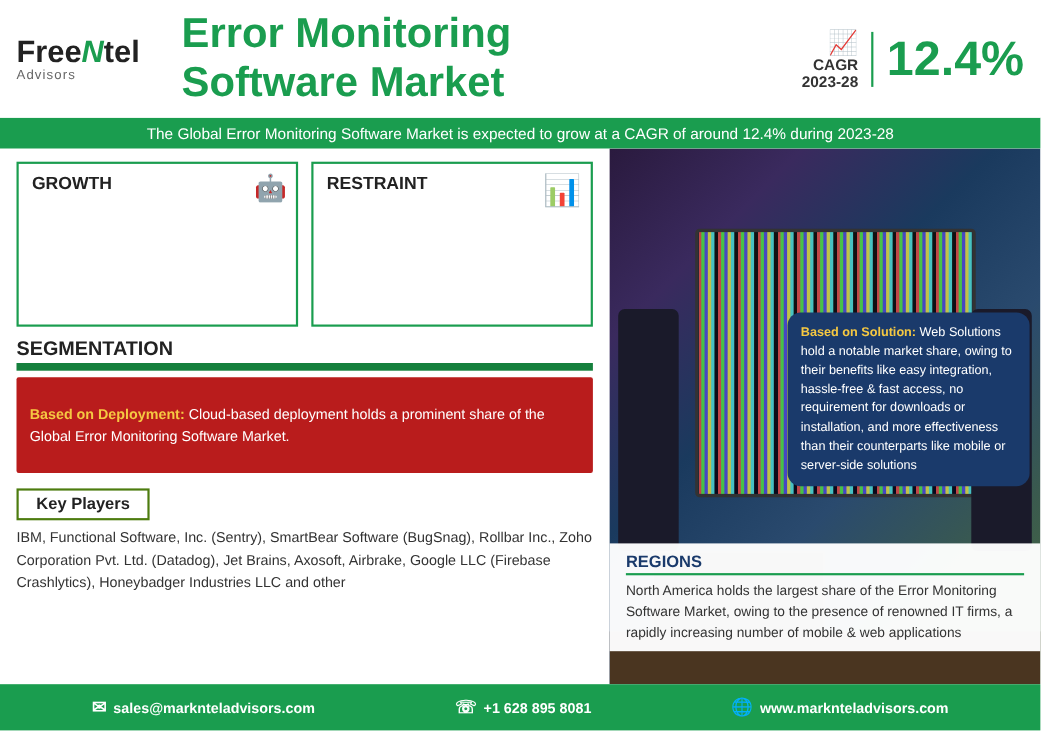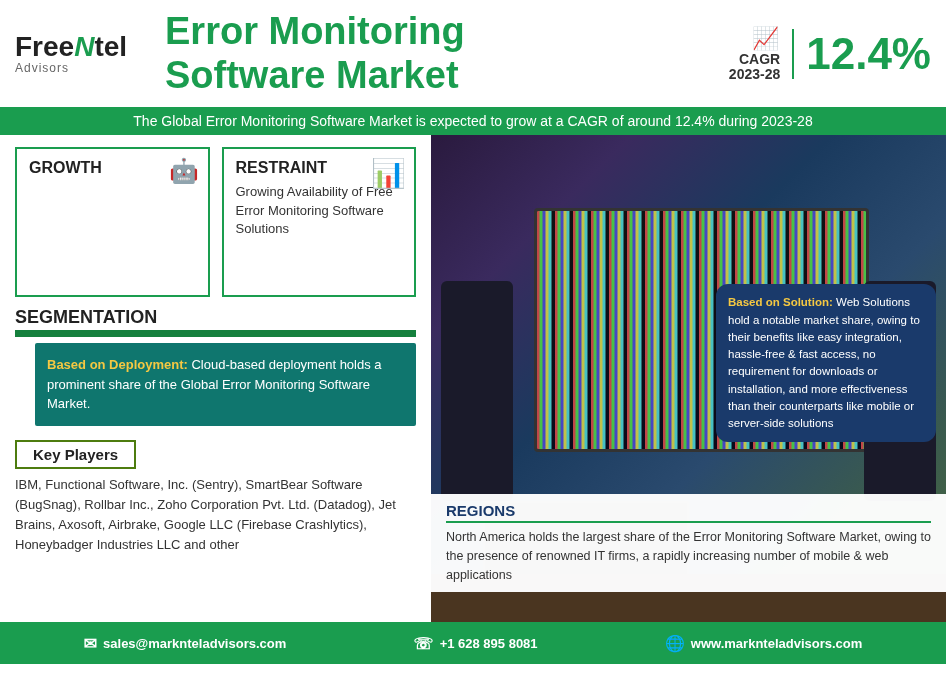--- a/index.html
+++ b/index.html
@@ -98,21 +98,21 @@
     }
 
     
     .main-content {
       display: flex;
       height: calc(674px - 110px - 35px - 42px);
     }
 
     
     .left-panel {
-      width: 431px;
+      width: 554px;
       padding: 12px 15px;
       display: flex;
       flex-direction: column;
       gap: 10px;
     }
 
     
     .cards-row {
       display: flex;
       gap: 12px;
@@ -150,27 +150,26 @@
       font-size: 18px;
       font-weight: 900;
       color: #222;
       text-transform: uppercase;
       border-bottom: 7px solid #15803d;
       padding-bottom: 2px;
       margin-bottom: 6px;
     }
 
     .seg-box {
-      background: #0f766e;
+      background: #b91c1c;
       color: #fff;
-      padding: 12px 12px;
+      padding: 24px 12px;
       font-size: 13px;
       line-height: 1.5;
       border-radius: 2px;
-      margin-left: 20px;
     }
     .seg-box strong {
       color: #f5c842;
       font-weight: bold;
     }
 
     
     .key-players-section { margin-top: 4px; }
     .key-players-title {
       display: inline-block;
@@ -370,21 +369,20 @@
   <div class="left-panel">
 
     <div class="cards-row">
       <div class="card">
         <div class="card-title">GROWTH</div>
         <div class="card-icon card-icon-growth">🤖</div>
       </div>
       <div class="card">
         <div class="card-title">RESTRAINT</div>
         <div class="card-icon card-icon-chart">📊</div>
-        <div class="card-text">Growing Availability of Free Error Monitoring Software Solutions</div>
       </div>
     </div>
 
     <div>
       <div class="seg-title">SEGMENTATION</div>
       <div class="seg-box">
         <strong>Based on Deployment:</strong>
         <span>Cloud-based deployment holds a prominent share of the Global Error Monitoring Software Market.</span>
       </div>
     </div>

